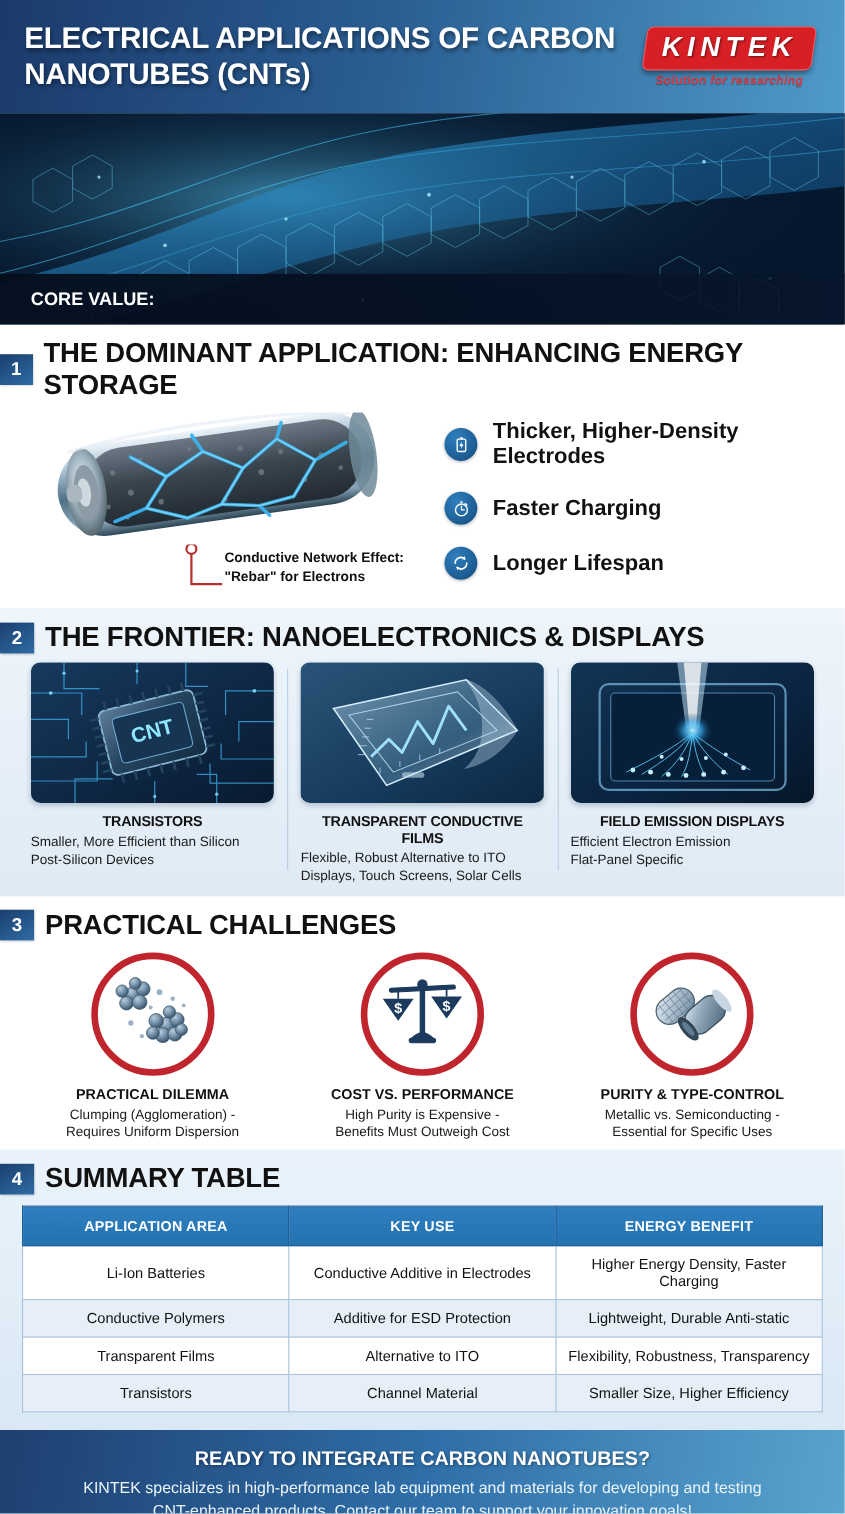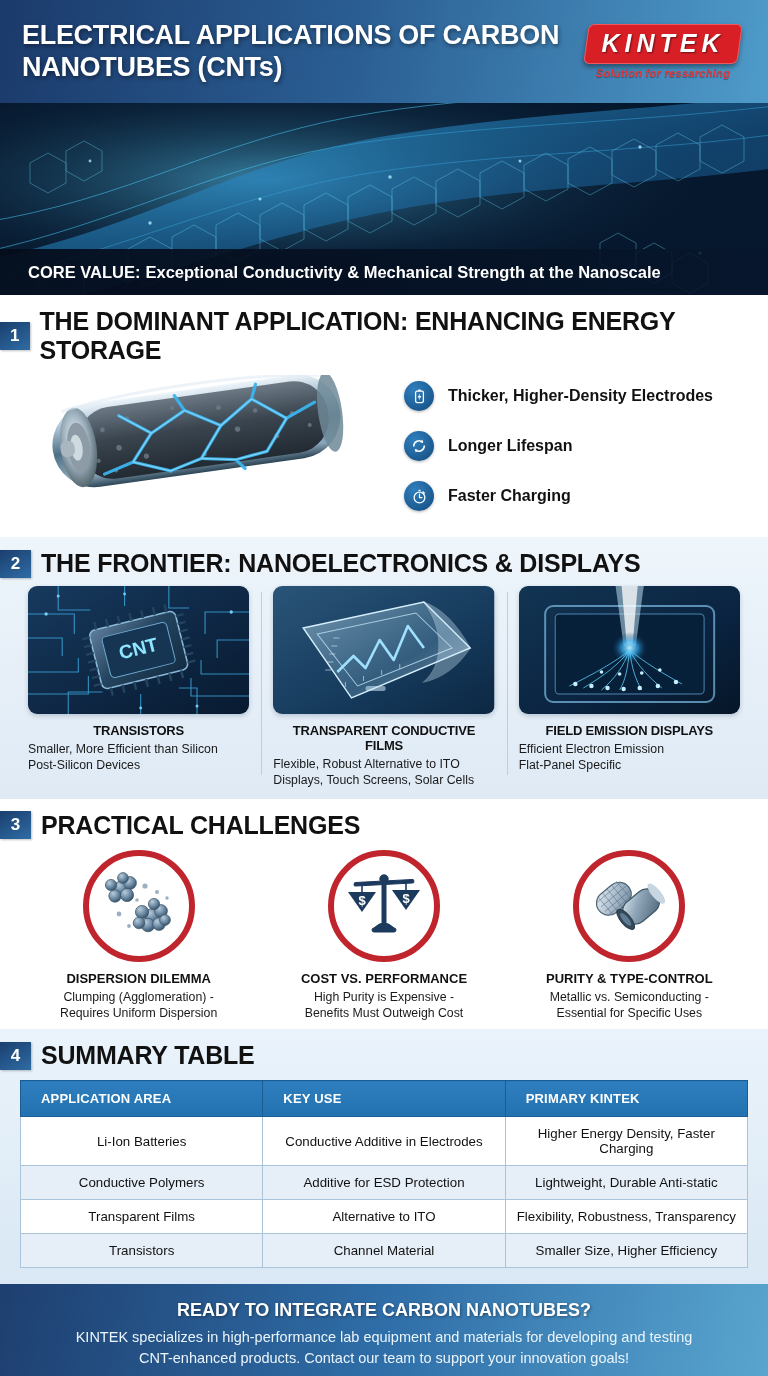--- a/index.html
+++ b/index.html
@@ -74,21 +74,21 @@
     color: #111; line-height: 1.32; text-align: left;
   }
   .benefits { flex: 1; padding-top: 6px; padding-left: 6px; }
   .benefit { display: flex; align-items: center; gap: 14px; margin-bottom: 20px; }
   .b-icon {
     width: 30px; height: 30px; border-radius: 50%;
     background: radial-gradient(circle at 35% 30%, #2f7fbe, #134b7d);
     display: flex; align-items: center; justify-content: center; flex: 0 0 auto;
     box-shadow: 0 1px 3px rgba(0,0,0,.3);
   }
-  .benefit-label { font-size: 16px; font-weight: 600; color: #111; }
+  .benefit-label { font-size: 20px; font-weight: 600; color: #111; }
 
   
   .sec2 { background: linear-gradient(180deg,#eef5fb,#dfeaf5); flex: 0 0 auto; padding-bottom: 10px; }
   .cards3 { display: flex; padding: 2px 16px 0 16px; }
   .card { flex: 1; padding: 0 12px; position: relative; }
   .card + .card::before {
     content: ""; position: absolute; left: 0; top: 6px; bottom: 14px;
     width: 1px; background: #b9cfe2;
   }
   .card-img {
@@ -118,21 +118,21 @@
     text-align: center; font-size: 13px; font-weight: bold; color: #111; margin-top: 9px;
   }
   .chal-desc { text-align: center; font-size: 12.3px; color: #1a1a1a; line-height: 1.33; margin-top: 3px; }
 
   
   .sec4 { background: linear-gradient(180deg,#eaf3fb,#d9e8f4); flex: 0 0 auto; padding-bottom: 16px; }
   table { width: calc(100% - 40px); margin: 4px 20px 0 20px; border-collapse: collapse; table-layout: fixed; }
   thead th {
     background: linear-gradient(180deg,#2f7fc0,#2272b0); color: #fff;
     font-size: 13px; font-weight: bold; letter-spacing: .2px; padding: 10px 20px;
-    border: 1px solid #1a5d96; text-align: left;
+    border: 1px solid #1a5d96; text-align: center;
   }
   tbody td {
     font-size: 13.3px; color: #111; text-align: center; padding: 9px 5px;
     border: 1px solid #a9c4db; background: #ffffff;
   }
   tbody tr:nth-child(even) td { background: #e6eff8; }
 
   
   .cta {
     flex: 0 0 auto; padding: 16px 26px 18px;
@@ -216,21 +216,20 @@
         <circle cx="390" cy="74" r="1.8"></circle>
           <circle cx="520" cy="58" r="1.5"></circle>
         <circle cx="640" cy="44" r="1.7"></circle>
           <circle cx="90" cy="58" r="1.4"></circle>
         <circle cx="700" cy="150" r="1.5"></circle>
           <circle cx="330" cy="170" r="1.4"></circle>
       </g>
     </svg>
     <div class="hero-band">
       <span class="cv-label">CORE VALUE:</span>
-      <span class="cv-text">Exceptional Conductivity &amp; Mechanical Strength at the Nanoscale</span>
     </div>
   </div>
 
   <div class="sec1">
     <div class="sec-head">
       <div class="sec-num">1</div>
       <div class="sec-title">THE DOMINANT APPLICATION: ENHANCING ENERGY STORAGE</div>
     </div>
     <div class="sec1-body">
       <div class="battery-col">
@@ -298,54 +297,64 @@
               </g>
               <ellipse cx="52" cy="56" rx="18" ry="40" fill="url(#cap)"></ellipse>
               <ellipse cx="52" cy="56" rx="11" ry="25" fill="#8c9ba6"></ellipse>
               <ellipse cx="50" cy="56" rx="6" ry="13" fill="#cfd9e0"></ellipse>
               <rect x="34" y="48" width="14" height="16" rx="6" fill="#aab7c0"></rect>
               <ellipse cx="306" cy="56" rx="12" ry="40" fill="#6f8998" opacity=".85"></ellipse>
               <path d="M40 18 C110 6, 230 6, 300 18" stroke="#dfeaf2" stroke-width="3" fill="none" opacity=".55"></path>
             </g>
           </svg>
         </div>
+        <div class="callout">
+          <svg viewBox="0 0 340 46" style="position:absolute;left:0;top:0;width:340px;height:46px">
+            <circle cx="148" cy="4" r="4.5" fill="none" stroke="#b2312c" stroke-width="2"></circle>
+            <path d="M148 9 L148 36 L176 36" stroke="#b2312c" stroke-width="2" fill="none"></path>
+          </svg>
+          <div class="callout-text">
+            <div>Conductive Network Effect:</div>
+            <div>"Rebar" for Electrons</div>
+          </div>
+        </div>
       </div>
 
       <div class="benefits">
         <div class="benefit">
           <div class="b-icon">
             <svg viewBox="0 0 24 24" width="17" height="17">
               <rect x="6.5" y="4.5" width="11" height="16" rx="2" fill="none" stroke="#fff" stroke-width="1.8"></rect>
               <rect x="10" y="2.2" width="4" height="2.2" rx="1" fill="#fff"></rect>
               <path d="M12.6 7.5 L9.3 13.3 h2.6 L11 17.6 L14.7 11.4 h-2.6 z" fill="#fff"></path>
             </svg>
           </div>
           <div class="benefit-label">Thicker, Higher-Density Electrodes</div>
         </div>
         <div class="benefit">
           <div class="b-icon">
+            <svg viewBox="0 0 24 24" width="17" height="17">
+              <circle cx="12" cy="13.5" r="7.6" fill="none" stroke="#fff" stroke-width="1.8"></circle>
+              <path d="M12 13.5 L12 8.7 M12 13.5 L15.6 13.5" stroke="#fff" stroke-width="1.7" stroke-linecap="round"></path>
+              <rect x="10.4" y="2.3" width="3.2" height="2" rx=".7" fill="#fff"></rect>
+              <path d="M16.8 5.4 L19 7.3" stroke="#fff" stroke-width="1.7" stroke-linecap="round"></path>
+            </svg>
+          </div>
+          <div class="benefit-label">Faster Charging</div>
+        </div>
+        <div class="benefit">
+          <div class="b-icon">
             <svg viewBox="0 0 24 24" width="18" height="18">
               <path d="M19 12a7 7 0 0 1-11.7 5.2" fill="none" stroke="#fff" stroke-width="2" stroke-linecap="round"></path>
               <path d="M5 12a7 7 0 0 1 11.7-5.2" fill="none" stroke="#fff" stroke-width="2" stroke-linecap="round"></path>
               <path d="M16.4 3.4 L17.3 7.4 L13.3 7.1 z" fill="#fff"></path>
               <path d="M7.6 20.6 L6.7 16.6 L10.7 16.9 z" fill="#fff"></path>
             </svg>
           </div>
           <div class="benefit-label">Longer Lifespan</div>
-        </div>
-        <div class="benefit">
-          <div class="b-icon">
-            <svg viewBox="0 0 24 24" width="17" height="17">
-              <circle cx="12" cy="13.5" r="7.6" fill="none" stroke="#fff" stroke-width="1.8"></circle>
-              <path d="M12 13.5 L12 8.7 M12 13.5 L15.6 13.5" stroke="#fff" stroke-width="1.7" stroke-linecap="round"></path>
-              <rect x="10.4" y="2.3" width="3.2" height="2" rx=".7" fill="#fff"></rect>
-              <path d="M16.8 5.4 L19 7.3" stroke="#fff" stroke-width="1.7" stroke-linecap="round"></path>
-            </svg>
-          </div>
-          <div class="benefit-label">Faster Charging</div>
         </div>
       </div>
     </div>
   </div>
 
   <div class="sec2">
     <div class="sec-head">
       <div class="sec-num">2</div>
       <div class="sec-title">THE FRONTIER: NANOELECTRONICS &amp; DISPLAYS</div>
     </div>
@@ -534,21 +543,21 @@
             <g fill="#8aa3b8" opacity=".85">
               <circle cx="48" cy="22" r="2.6"></circle>
                 <circle cx="60" cy="28" r="2"></circle>
               <circle cx="40" cy="36" r="1.8"></circle>
                 <circle cx="22" cy="50" r="2.4"></circle>
               <circle cx="32" cy="62" r="1.9"></circle>
                 <circle cx="70" cy="34" r="1.7"></circle>
             </g>
           </svg>
         </div>
-        <div class="chal-title">DISPERSION DILEMMA</div>
+        <div class="chal-title">PRACTICAL DILEMMA</div>
         <div class="chal-desc">
           <div>Clumping (Agglomeration) -</div>
           <div>Requires Uniform Dispersion</div>
         </div>
       </div>
 
       <div class="chal">
         <div class="chal-ring">
           <svg viewBox="0 0 84 84">
             <g fill="#1c3a5e" stroke="#1c3a5e">
@@ -621,21 +630,21 @@
   <div class="sec4">
     <div class="sec-head">
       <div class="sec-num">4</div>
       <div class="sec-title">SUMMARY TABLE</div>
     </div>
     <table>
       <thead>
         <tr>
           <th>APPLICATION AREA</th>
           <th>KEY USE</th>
-          <th>PRIMARY KINTEK</th>
+          <th>ENERGY BENEFIT</th>
         </tr>
       </thead>
       <tbody>
         <tr>
           <td>Li-Ion Batteries</td>
           <td>Conductive Additive in Electrodes</td>
           <td>Higher Energy Density, Faster Charging</td>
         </tr>
         <tr>
           <td>Conductive Polymers</td>

